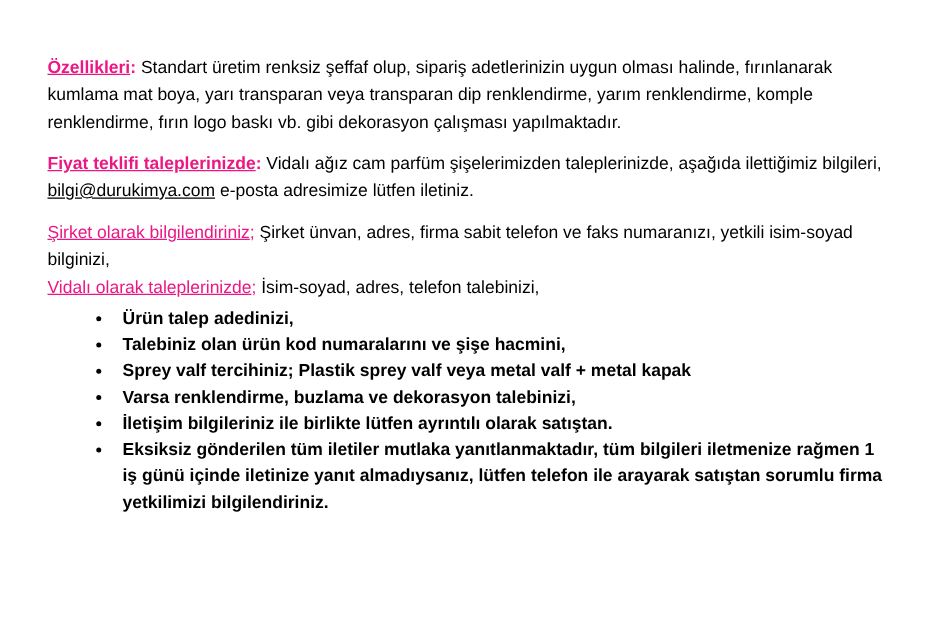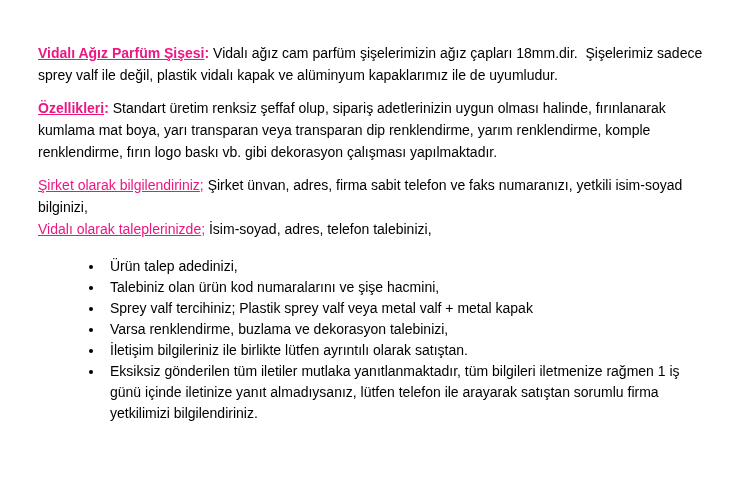--- a/index.html
+++ b/index.html
@@ -39,39 +39,40 @@
   }
   .u {
     text-decoration: underline;
   }
   .email-link {
     color: #000000;
     text-decoration: underline;
     cursor: pointer;
   }
   ul.req-list {
-    margin: 16px;
+    margin: 4px;
     padding: 0 0 0 50px;
     list-style: disc outside;
+    font-weight: bold;
   }
   ul.req-list li {
     line-height: 21px;
     padding-left: 6px;
     margin: 0;
   }
 </style>
 </head>
 <body>
 
 <div class="page">
 
-  <p class="para"><span class="t pink bold u">Vidalı Ağız Parfüm Şişesi</span><span class="t pink bold">:</span><span class="t"> Vidalı ağız cam parfüm şişelerimizin ağız çapları 18mm.dir.  Şişelerimiz sadece sprey valf ile değil, plastik vidalı kapak ve alüminyum kapaklarımız ile de uyumludur.</span></p>
 
   <p class="para"><span class="t pink bold u">Özellikleri</span><span class="t pink bold">:</span><span class="t"> Standart üretim renksiz şeffaf olup, sipariş adetlerinizin uygun olması halinde, fırınlanarak kumlama mat boya, yarı transparan veya transparan dip renklendirme, yarım renklendirme, komple renklendirme, fırın logo baskı vb. gibi dekorasyon çalışması yapılmaktadır.</span></p>
 
+  <p class="para"><span class="t pink bold u">Fiyat teklifi taleplerinizde</span><span class="t pink bold">:</span><span class="t"> Vidalı ağız cam parfüm şişelerimizden taleplerinizde, aşağıda ilettiğimiz bilgileri,  </span><a class="t email-link">bilgi@durukimya.com</a><span class="t"> e-posta adresimize lütfen iletiniz.</span></p>
 
   <p class="para tight"><span class="t pink u">Şirket olarak bilgilendiriniz</span><span class="t pink">;</span><span class="t"> Şirket ünvan, adres, firma sabit telefon ve faks numaranızı, yetkili isim-soyad bilginizi,</span><br><span class="t pink u">Vidalı olarak taleplerinizde</span><span class="t pink">;</span><span class="t"> İsim-soyad, adres, telefon talebinizi,</span></p>
 
   <ul class="req-list">
     <li><span class="t">Ürün talep adedinizi,</span></li>
     <li><span class="t">Talebiniz olan ürün kod numaralarını ve şişe hacmini,</span></li>
     <li><span class="t">Sprey valf tercihiniz; Plastik sprey valf veya metal valf + metal kapak</span></li>
     <li><span class="t">Varsa renklendirme, buzlama ve dekorasyon talebinizi,</span></li>
     <li><span class="t">İletişim bilgileriniz ile birlikte lütfen ayrıntılı olarak satıştan.</span></li>
     <li><span class="t">Eksiksiz gönderilen tüm iletiler mutlaka yanıtlanmaktadır, tüm bilgileri iletmenize rağmen 1 iş günü içinde iletinize yanıt almadıysanız, lütfen telefon ile arayarak satıştan sorumlu firma yetkilimizi bilgilendiriniz.</span></li>

